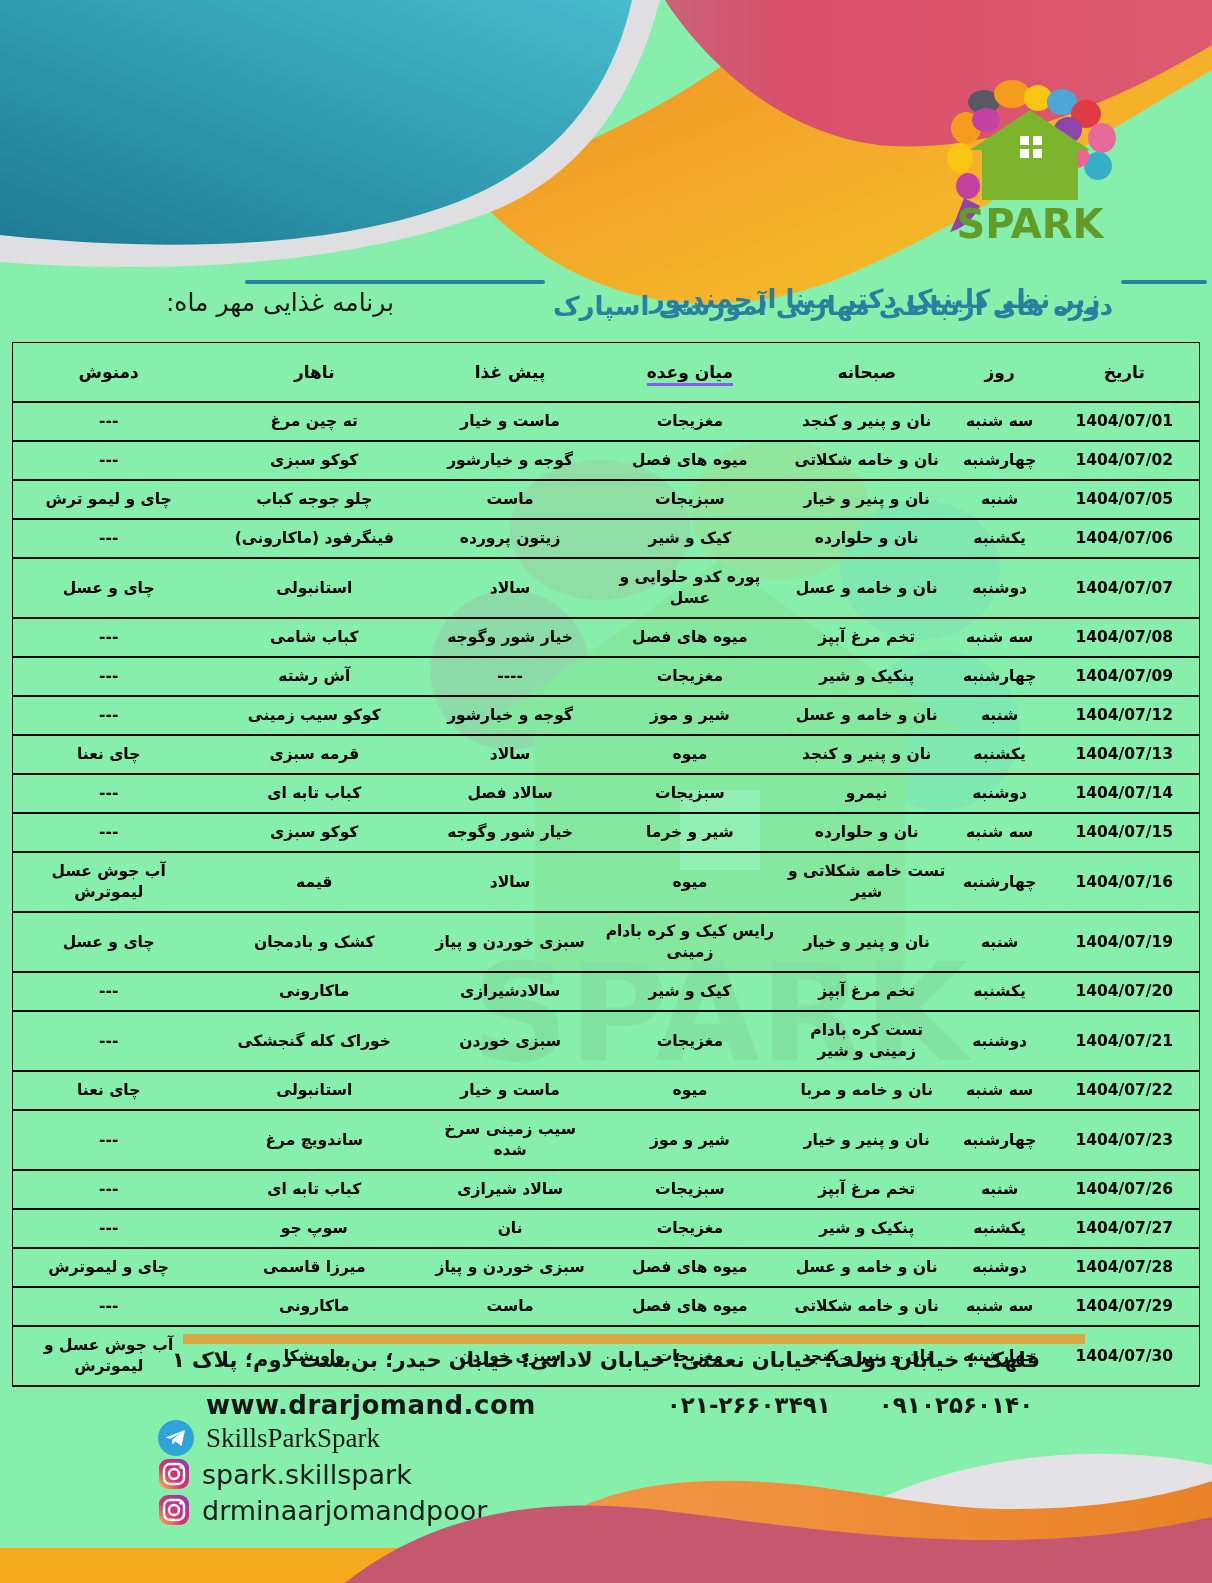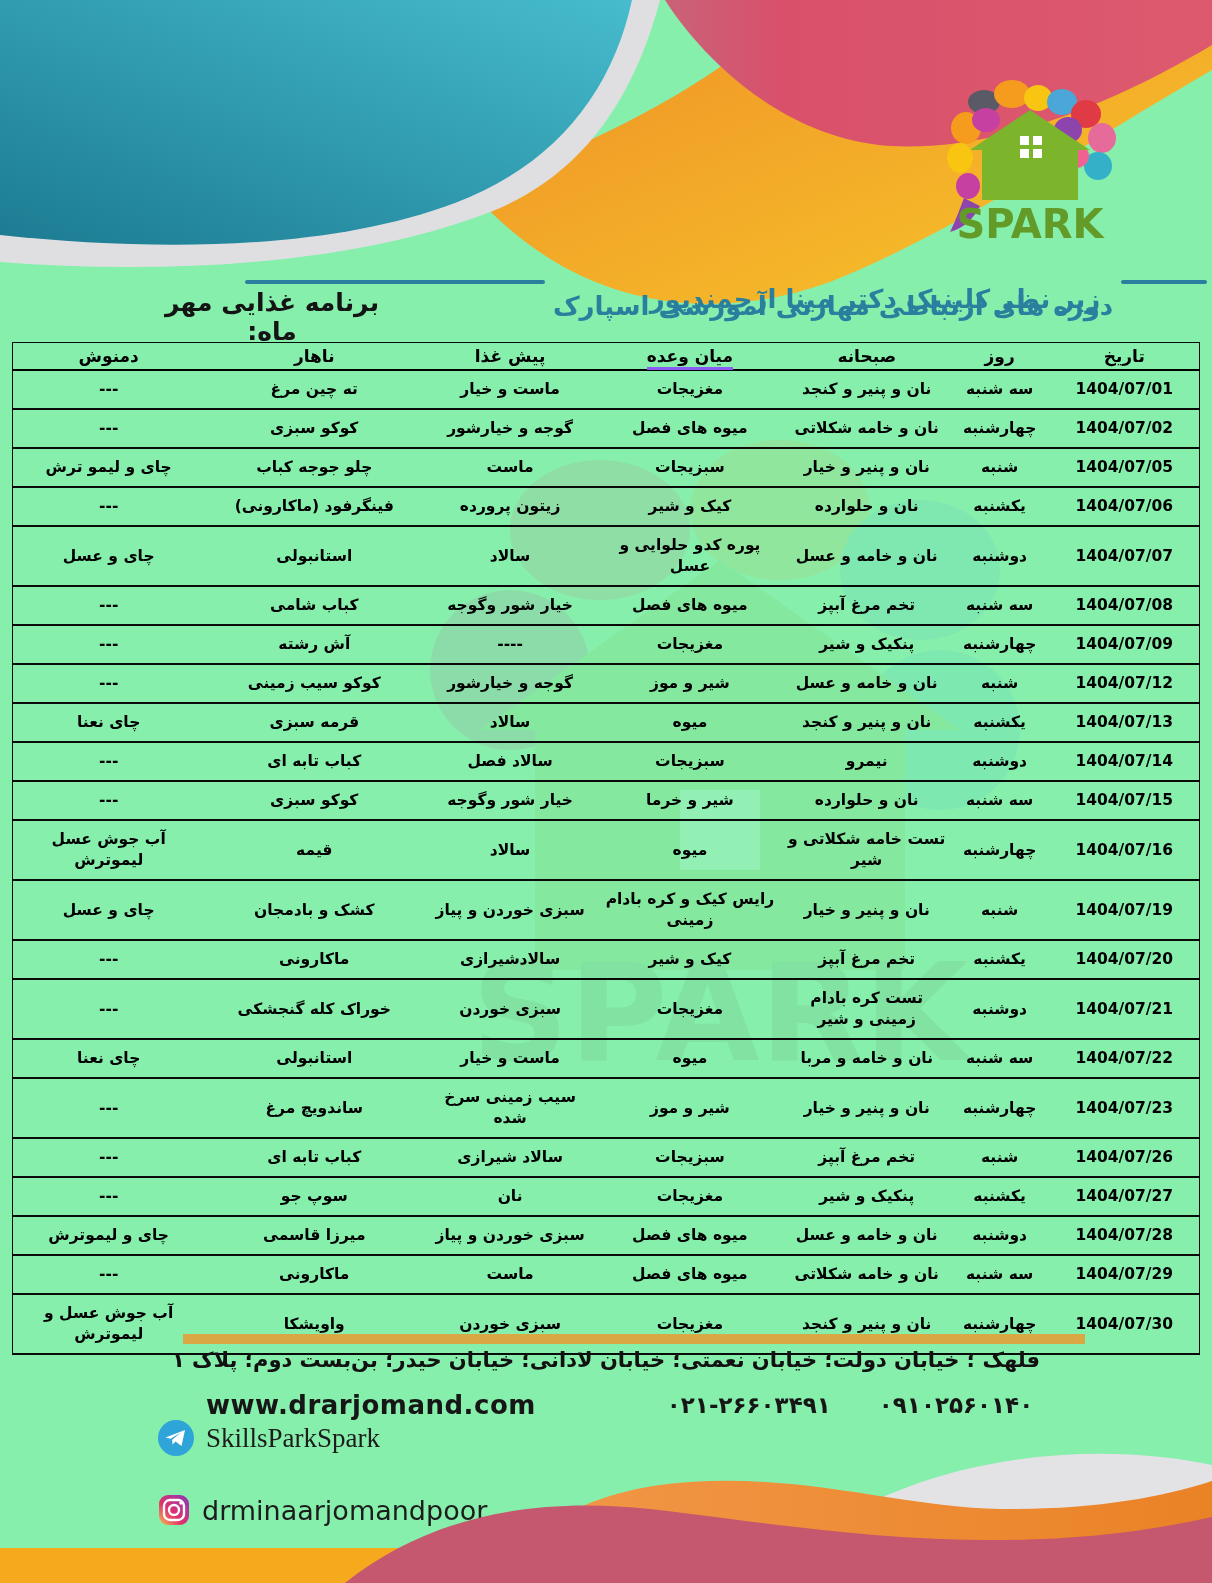--- a/index.html
+++ b/index.html
@@ -15,32 +15,32 @@
   
   .logo{right:72px;top:72px;width:220px;height:175px;}
 
   
   .title-row{left:245px;top:243px;width:962px;display:flex;align-items:center;direction:ltr;}
   .title-rule{height:4px;background:#2b7f9e;border-radius:2px;}
   .rule-left{width:300px;flex:0 0 auto;}
   .rule-right{flex:1 1 auto;min-width:30px;}
   .title-line1{flex:0 0 auto;padding:0 8px;color:#2b7f9e;font-size:26px;font-weight:bold;direction:rtl;white-space:nowrap;margin-top:48px;}
   .title-line2{left:545px;top:284px;width:660px;text-align:center;color:#2b7f9e;font-size:26px;font-weight:bold;direction:rtl;}
-  .intro-label{left:142px;top:288px;width:260px;text-align:center;color:#141414;font-size:25px;font-weight:bold;direction:rtl;}
+  .intro-label{left:150px;top:288px;width:260px;text-align:center;color:#141414;font-size:25px;font-weight:normal;direction:rtl;}
 
   
   .watermark{left:360px;top:410px;width:720px;height:730px;opacity:.10;pointer-events:none;}
 
   
   .menu-table{left:12px;top:342px;width:1188px;border-collapse:collapse;direction:rtl;background:transparent;}
   .menu-table th,.menu-table td{
     text-align:center;vertical-align:middle;color:#000;
     font-weight:bold;border-bottom:2px solid #0a0a0a;
   }
-  .menu-table th{font-size:17px;padding:3px 2px;}
+  .menu-table th{font-size:17px;padding:19px 2px;}
   .menu-table td{font-size:15.5px;line-height:21px;padding:8px 2px;}
   .menu-table{border:1.5px solid #0a0a0a;}
   .menu-table thead th{border-bottom:2.5px solid #000;}
   .hdr-underline{border-bottom:3px solid #8b5cf6;padding-bottom:1px;}
   .date-cell{font-size:16.5px;direction:ltr;}
 
   
   .gold-bar{left:183px;top:1334px;width:902px;height:10px;background:#d9a845;}
   .address{left:0;top:1348px;width:1212px;text-align:center;font-size:21px;font-weight:bold;color:#111;direction:rtl;}
   .website{left:170px;top:1390px;font-size:26px;font-weight:bold;color:#161616;letter-spacing:.5px;direction:ltr;margin-left:36px;}
@@ -361,20 +361,36 @@
   </div>
 
   <div class="abs social soc-tg">
     <svg width="36" height="36" viewBox="0 0 36 36">
       <circle cx="18" cy="18" r="18" fill="#2ea4d8"></circle>
       <path d="M7.5,17.5 L27,10 L23.5,26 L17.5,21.5 L14.5,24.5 L14.2,19.8 L23,12.5 L12.5,18.8 Z" fill="#fff"></path>
     </svg>
     <span class="handle">SkillsParkSpark</span>
   </div>
 
+  <div class="abs social soc-ig1">
+    <svg width="32" height="32" viewBox="0 0 32 32">
+      <defs>
+          <linearGradient id="ig1" x1="0" y1="1" x2="1" y2="0">
+        <stop offset="0" stop-color="#f7c44c"></stop>
+            <stop offset=".4" stop-color="#e1306c"></stop>
+            <stop offset="1" stop-color="#8a3ab9"></stop>
+      </linearGradient>
+        </defs>
+      <rect x="1" y="1" width="30" height="30" rx="9" fill="url(#ig1)"></rect>
+      <rect x="6" y="6" width="20" height="20" rx="6" fill="none" stroke="#fff" stroke-width="2.4"></rect>
+      <circle cx="16" cy="16" r="5" fill="none" stroke="#fff" stroke-width="2.4"></circle>
+      <circle cx="23" cy="9" r="1.8" fill="#fff"></circle>
+    </svg>
+    <span class="handle">spark.skillspark</span>
+  </div>
 
   <div class="abs social soc-ig2">
     <svg width="32" height="32" viewBox="0 0 32 32">
       <defs>
           <linearGradient id="ig2" x1="0" y1="1" x2="1" y2="0">
         <stop offset="0" stop-color="#f7c44c"></stop>
             <stop offset=".4" stop-color="#e1306c"></stop>
             <stop offset="1" stop-color="#8a3ab9"></stop>
       </linearGradient>
         </defs>

